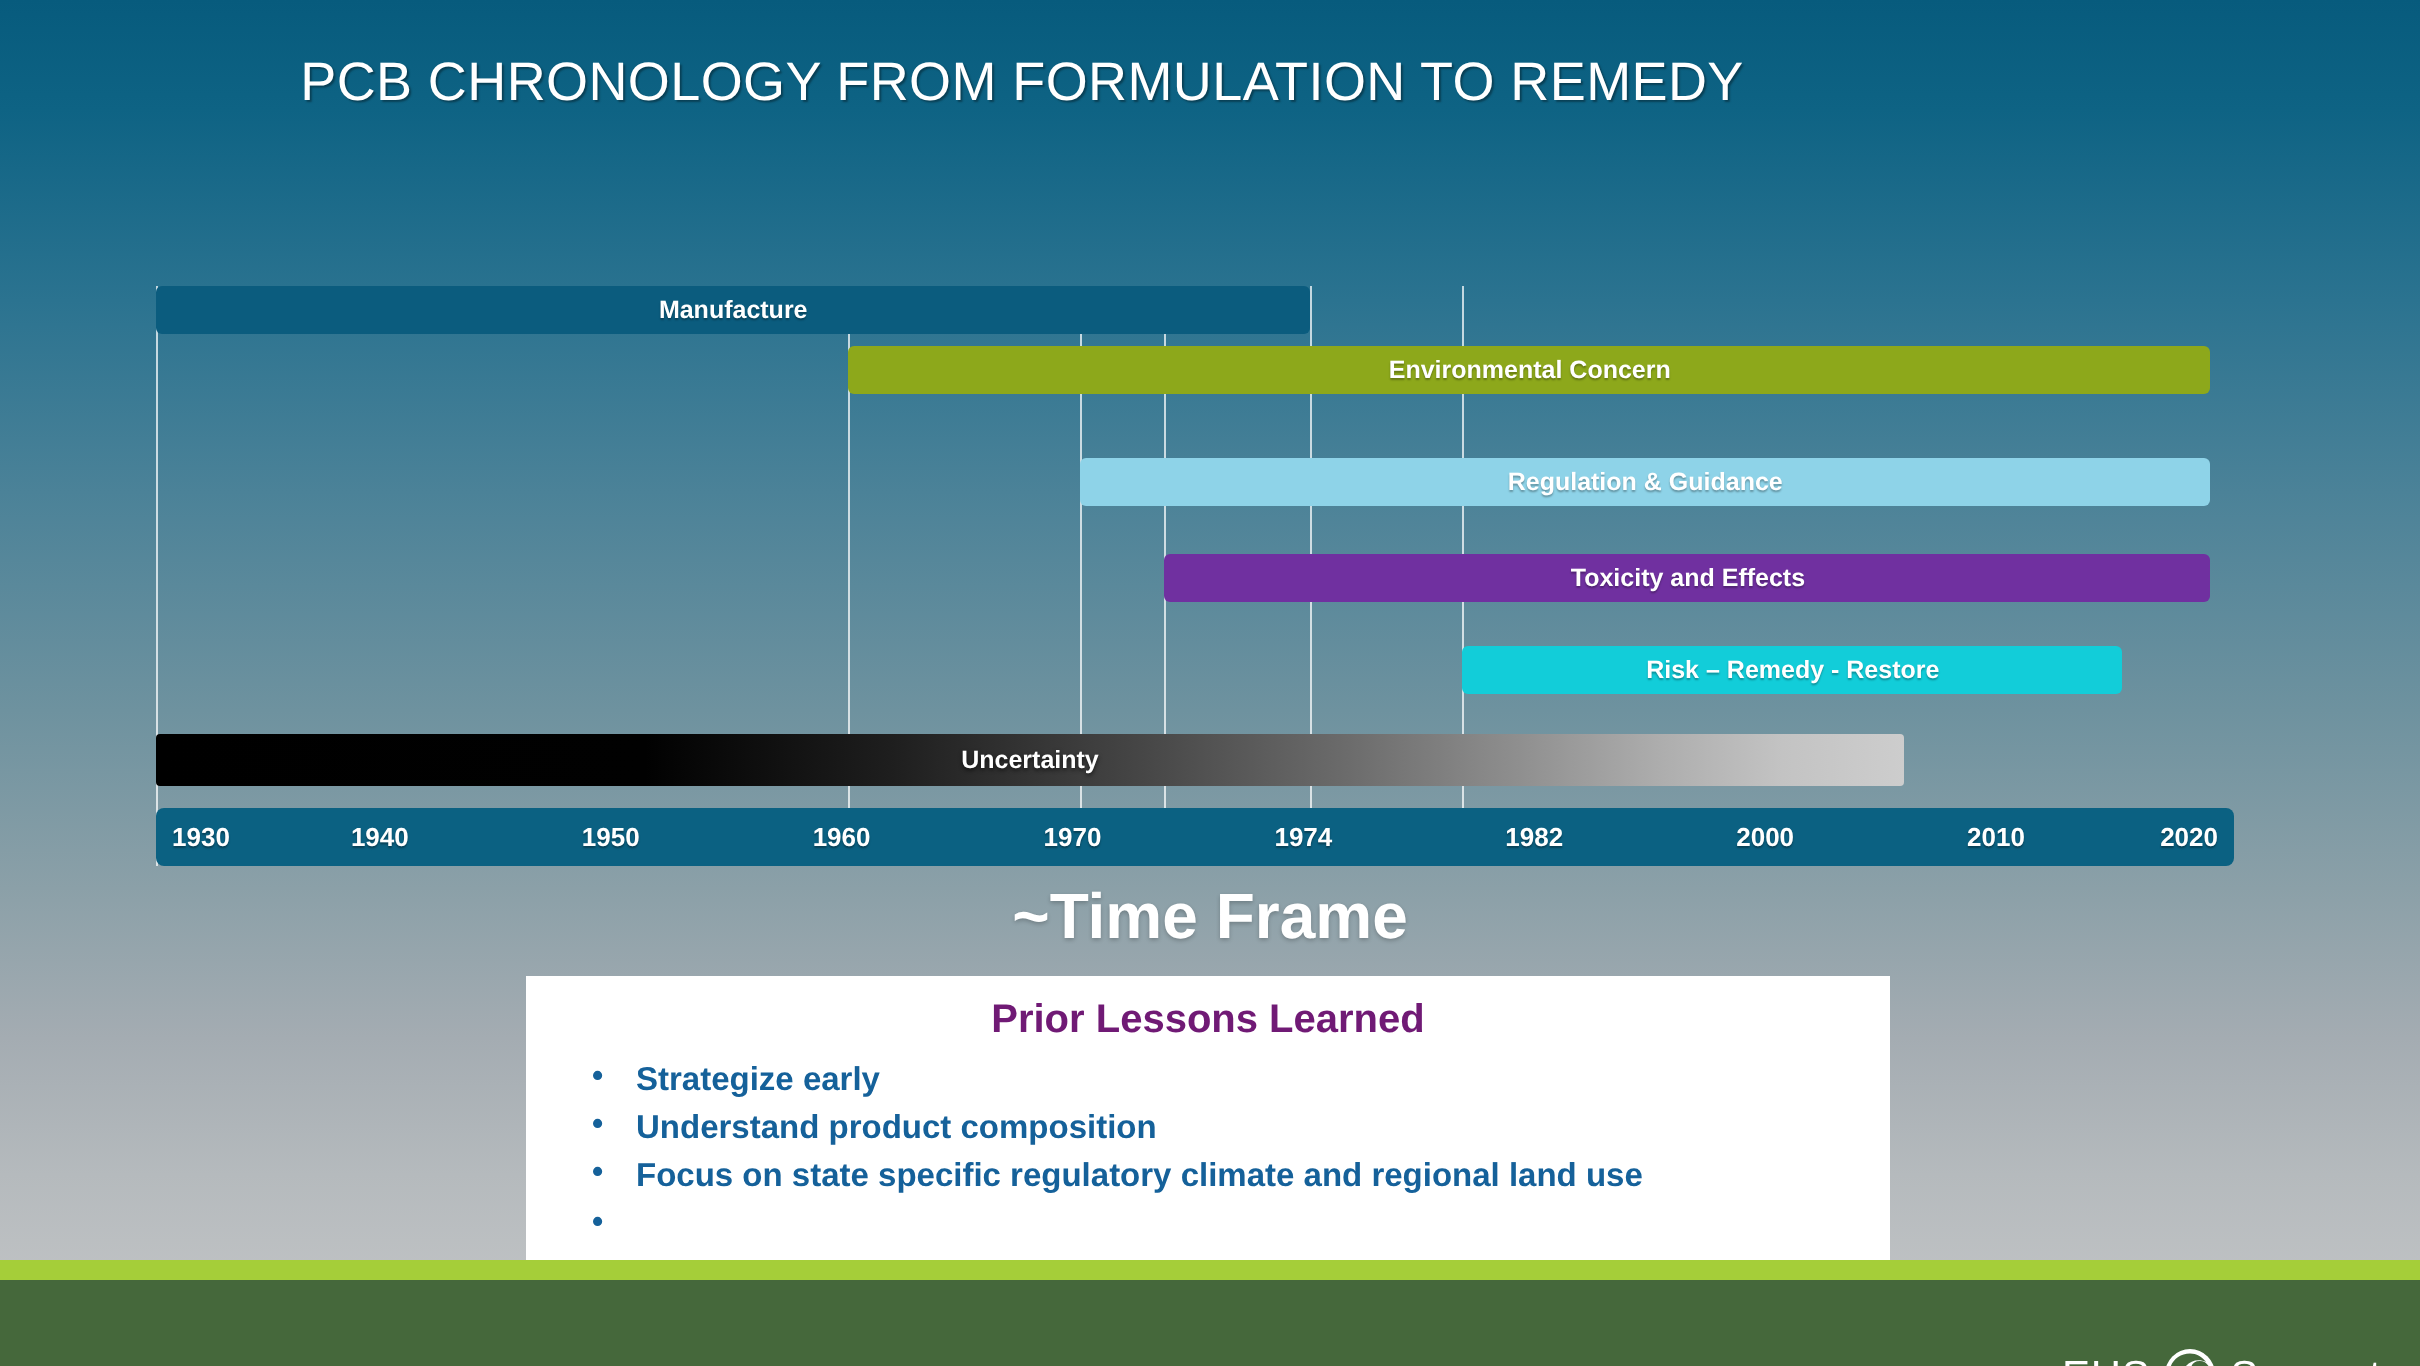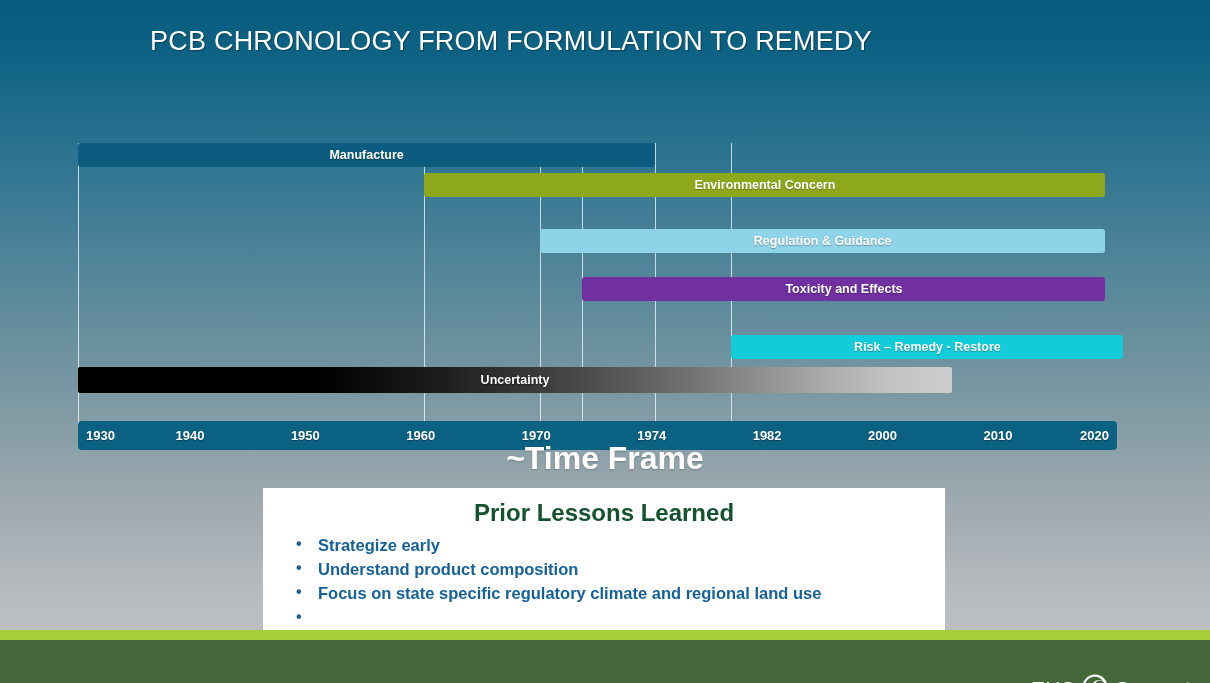--- a/index.html
+++ b/index.html
@@ -78,21 +78,21 @@
     white-space: nowrap;
     background: linear-gradient(to right,
       #000000 0%, #010101 28%, #1e1e1e 42%,
       #454545 56%, #6b6b6b 68%, #8f8f8f 78%,
       #adadad 86%, #c3c3c3 93%, #cdcdcd 100%);
   }
 
   
   #axis {
     position: absolute;
-    left: 78px; top: 421px;
+    left: 78px; top: 404px;
     width: 1039px; height: 29px;
     background: #0b6182;
     border-radius: 4px;
     color: #ffffff;
     font-size: 13px;
     font-weight: 700;
   }
   .axis-tick {
     position: absolute;
     top: 0; height: 29px;
@@ -114,22 +114,22 @@
   
   #lessons {
     position: absolute;
     left: 263px; top: 488px;
     width: 682px; height: 143px;
     background: #ffffff;
     padding: 11px 0 0 0;
   }
   #lessons-title {
     text-align: center;
-    color: #14532d;
-    font-size: 24px;
+    color: #701a75;
+    font-size: 20px;
     font-weight: 700;
     margin-bottom: 6px;
   }
   #lessons-list { list-style: none; padding: 0 0 0 30px; }
   #lessons-list li {
     position: relative;
     color: #15619a;
     font-size: 16.5px;
     font-weight: 700;
     line-height: 24.2px;
@@ -193,21 +193,21 @@
       </div>
       <div class="bar" style="left: 346.333px; width: 681.122px; top: 30px; background: rgb(141, 168, 27);">
         <span>Environmental Concern</span>
       </div>
       <div class="bar" style="left: 461.778px; width: 565.678px; top: 86px; background: rgb(142, 211, 232);">
         <span>Regulation &amp; Guidance</span>
       </div>
       <div class="bar" style="left: 504.492px; width: 522.963px; top: 134px; background: rgb(112, 48, 160);">
         <span>Toxicity and Effects</span>
       </div>
-      <div class="bar" style="left: 653.416px; width: 392px; top: 192px; background: rgb(18, 205, 217);">
+      <div class="bar" style="left: 653.416px; width: 330px; top: 180px; background: rgb(18, 205, 217);">
         <span>Risk – Remedy - Restore</span>
       </div>
       <div class="" id="bar-uncertainty" style="left: 0px; width: 874px; top: 224px;">
         <span>Uncertainty</span>
       </div>
     </div>
 
   <div id="axis">
 
   <div class="axis-tick" style="left: 8px;">1930</div>

